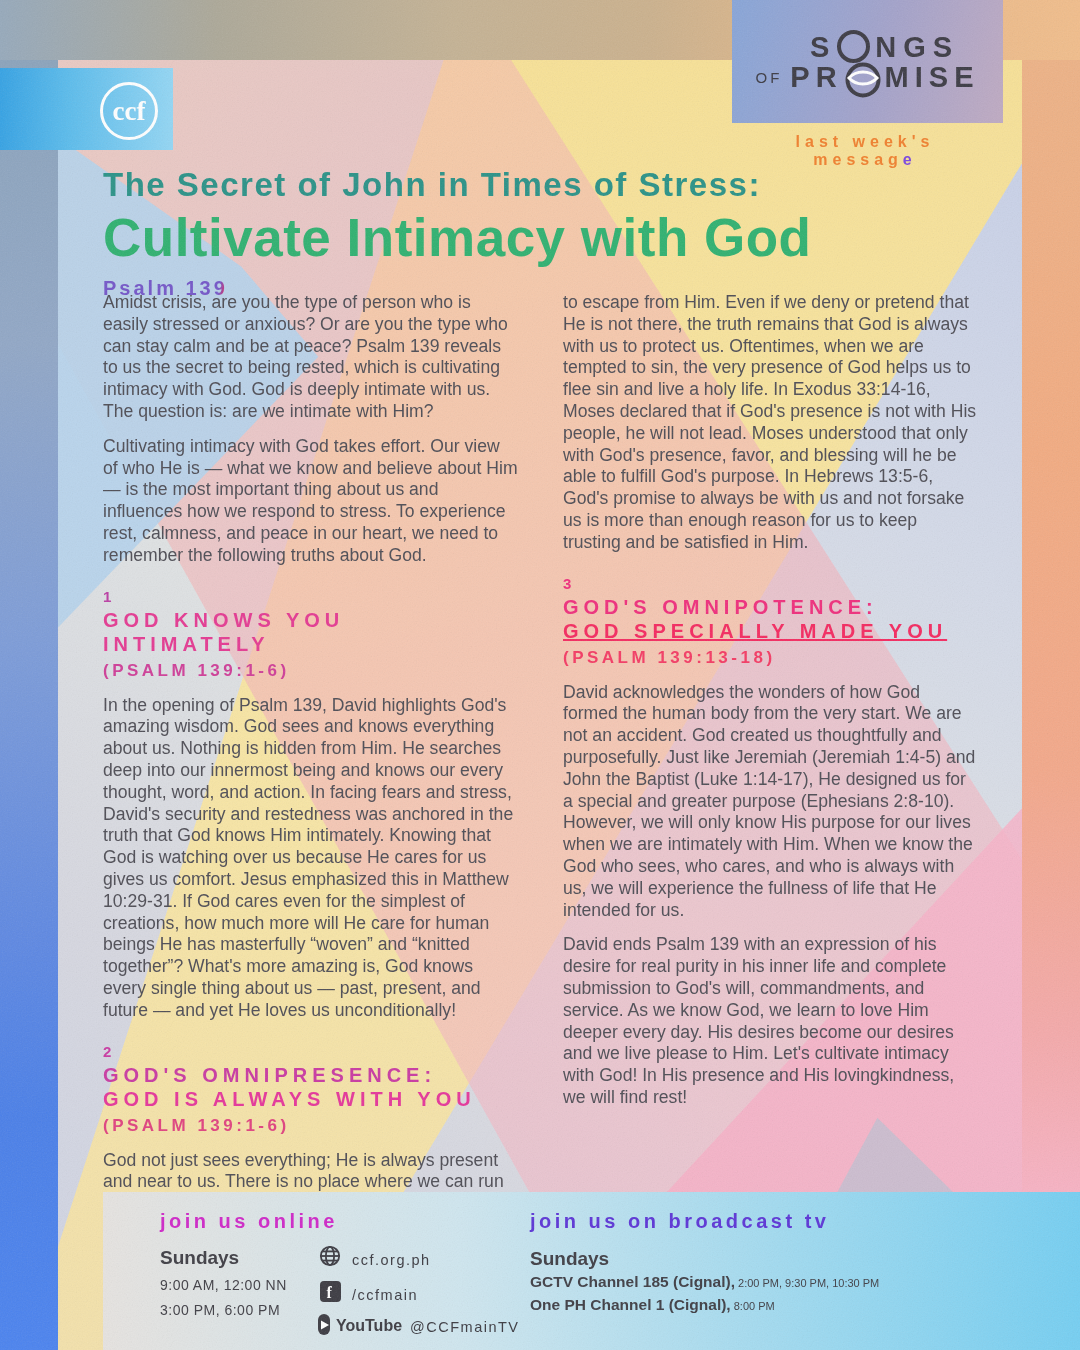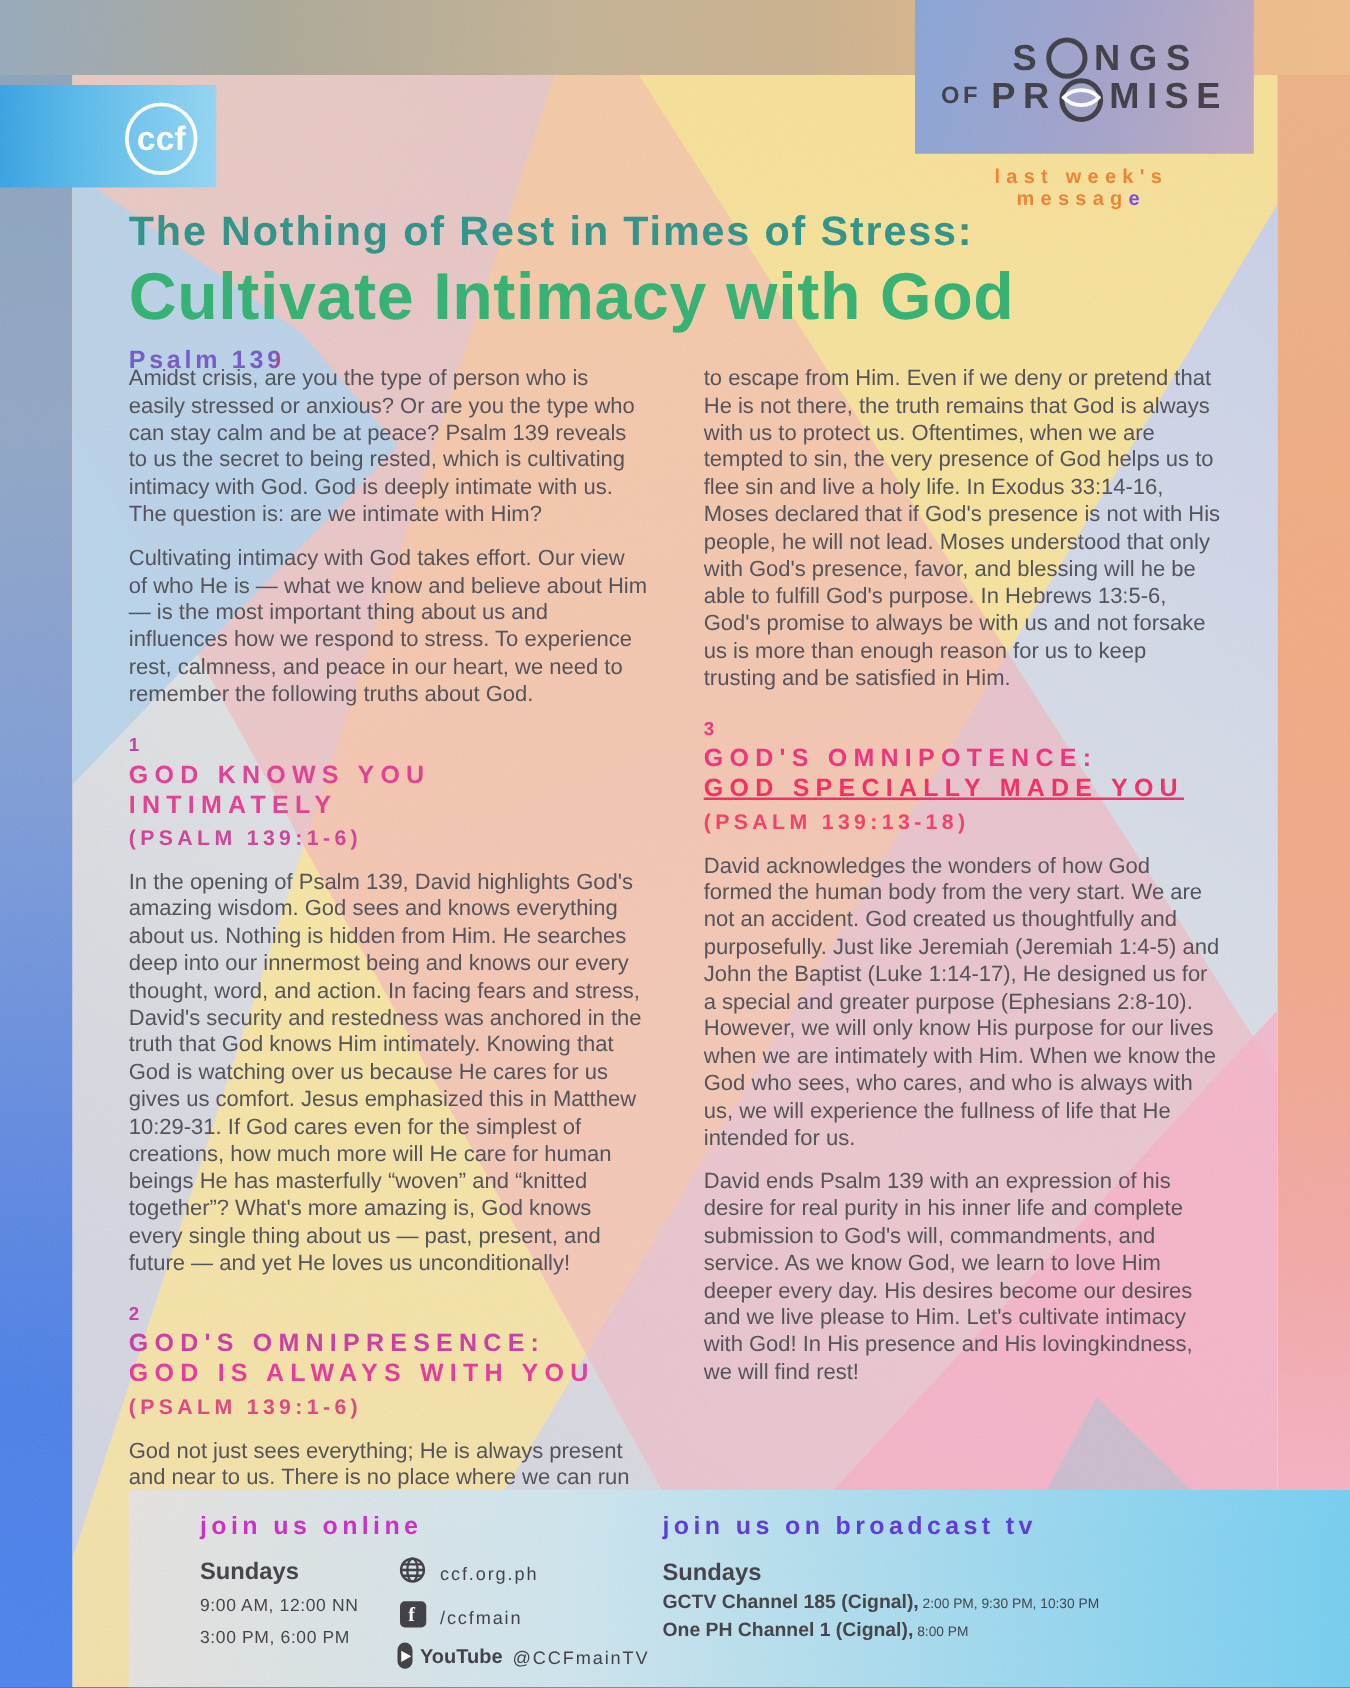--- a/index.html
+++ b/index.html
@@ -24,30 +24,30 @@
     clip-path:polygon(0% 0%,47% 0%,100% 62%,100% 100%,58% 100%,0% 22%);}
   .sh-blue{background:#b5d3ec;opacity:.9;
     clip-path:polygon(0% 6%,19% 16%,27% 23%,0% 44%);}
   .sh-pinkbr{background:linear-gradient(200deg,#f8b9cd 0%,#f6adc4 100%);opacity:.85;
     clip-path:polygon(100% 58%,100% 100%,48% 100%);}
   .sh-teal{background:#9cc8d6;opacity:.45;
     clip-path:polygon(72% 100%,85% 82%,100% 93%,100% 100%);}
   .grain{position:absolute;inset:0;width:100%;height:100%;opacity:.12;pointer-events:none;z-index:50;}
   
   .ccf-box{position:absolute;left:0;top:68px;width:173px;height:82px;z-index:6;
-    background:linear-gradient(90deg,#35a2e4 0%,#5bbcec 40%,#93d6f4 100%);}
+    background:linear-gradient(90deg,#35a2e4 0%,#5bbcec 40%,#93d6f4 100%);font-family:Liberation Serif, serif;}
   .ccf-circle{position:absolute;left:100px;top:14px;width:52px;height:52px;border:3px solid #fff;border-radius:50%;
     display:flex;align-items:center;justify-content:center;color:#fff;font-size:27px;font-weight:bold;letter-spacing:0;}
   .songs-box{position:absolute;left:732px;top:0;width:271px;height:123px;z-index:6;
     background:linear-gradient(105deg,#87a5d8 0%,#a3a2ca 55%,#bfaac2 100%);
     display:flex;flex-direction:column;align-items:center;justify-content:center;color:#3c3b44;}
   .songs-l1{font-size:29px;font-weight:bold;letter-spacing:7px;display:flex;align-items:center;margin-left:34px;}
   .ring{display:inline-block;width:25px;height:25px;border:4px solid #3c3b44;border-radius:50%;margin:0 5px 2px 1px;}
   .songs-l2{font-size:29px;font-weight:bold;letter-spacing:6px;display:flex;align-items:center;margin-top:-4px;}
-  .songs-of{font-size:19px;letter-spacing:3px;margin-right:8px;font-weight:bold;}
+  .songs-of{font-size:15px;letter-spacing:3px;margin-right:8px;font-weight:normal;}
   .ring-fish{display:inline-block;width:38px;height:38px;margin:0 3px -6px 1px;}
   .tagline{position:absolute;left:740px;top:133px;width:250px;z-index:6;text-align:center;
     font-size:16px;font-weight:bold;letter-spacing:5px;color:#f0802e;}
   .tag-last{color:#7b46e0;}
   
   .title-block{position:absolute;left:103px;top:166px;width:880px;z-index:5;}
   .title1{font-size:33px;font-weight:bold;letter-spacing:1.5px;color:#2a9287;}
   .title2{font-size:53px;font-weight:800;letter-spacing:0.5px;color:#2fb170;margin-top:3px;}
   .psalm{font-size:20px;font-weight:bold;letter-spacing:3px;color:#7456c8;margin-top:9px;}
   .psalm-last{background:linear-gradient(100deg,#7456c8 40%,#d6306a 75%);
@@ -122,21 +122,21 @@
           </svg></span>
         <span>MISE</span>
     </div>
   </div>
 
   <div class="tagline">
     <span>last week's messag</span><span class="tag-last">e</span>
   </div>
 
   <div class="title-block">
-    <div class="title1">The Nothing of Rest in Times of Stress:</div>
+    <div class="title1">The Secret of John in Times of Stress:</div>
     <div class="title2">Cultivate Intimacy with God</div>
     <div class="psalm">
       <span>Psalm 13</span><span class="psalm-last">9</span>
     </div>
   </div>
 
   <div class="col col-left">
     <p>Amidst crisis, are you the type of person who is easily stressed or anxious? Or are you the type who can stay calm and be at peace? Psalm 139 reveals to us the secret to being rested, which is cultivating intimacy with God. God is deeply intimate with us. The question is: are we intimate with Him?</p>
     <p>Cultivating intimacy with God takes effort. Our view of who He is — what we know and believe about Him — is the most important thing about us and influences how we respond to stress. To experience rest, calmness, and peace in our heart, we need to remember the following truths about God.</p>
     <div class="sec s1">

